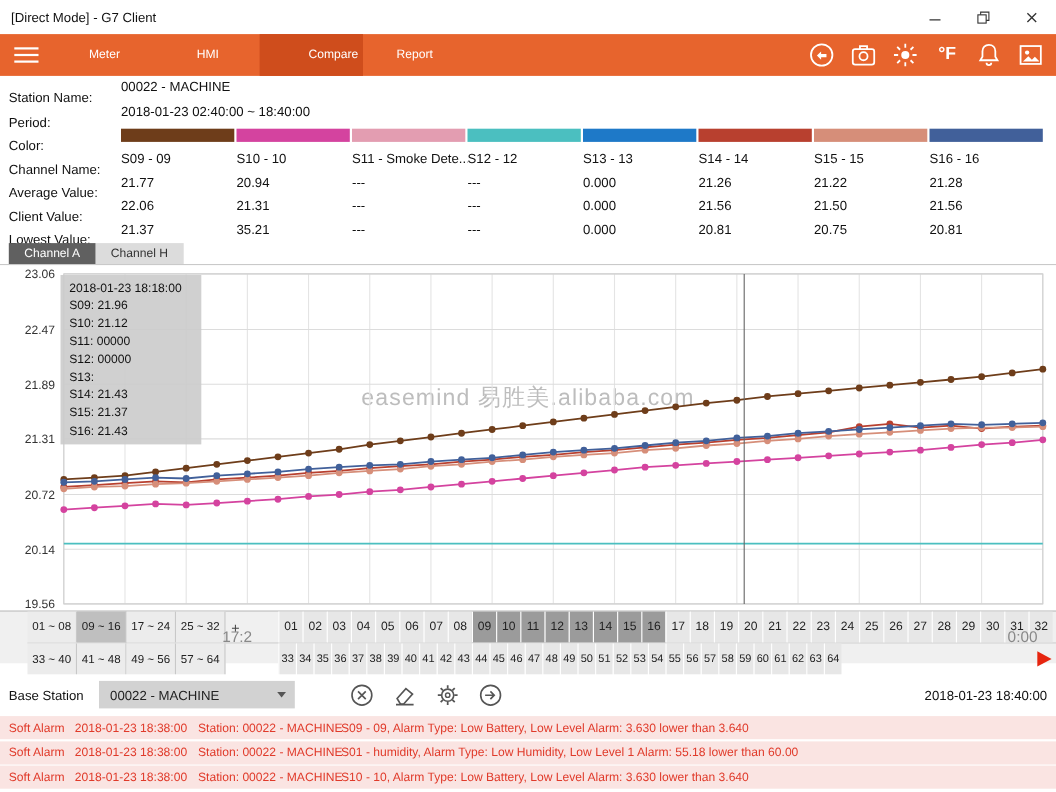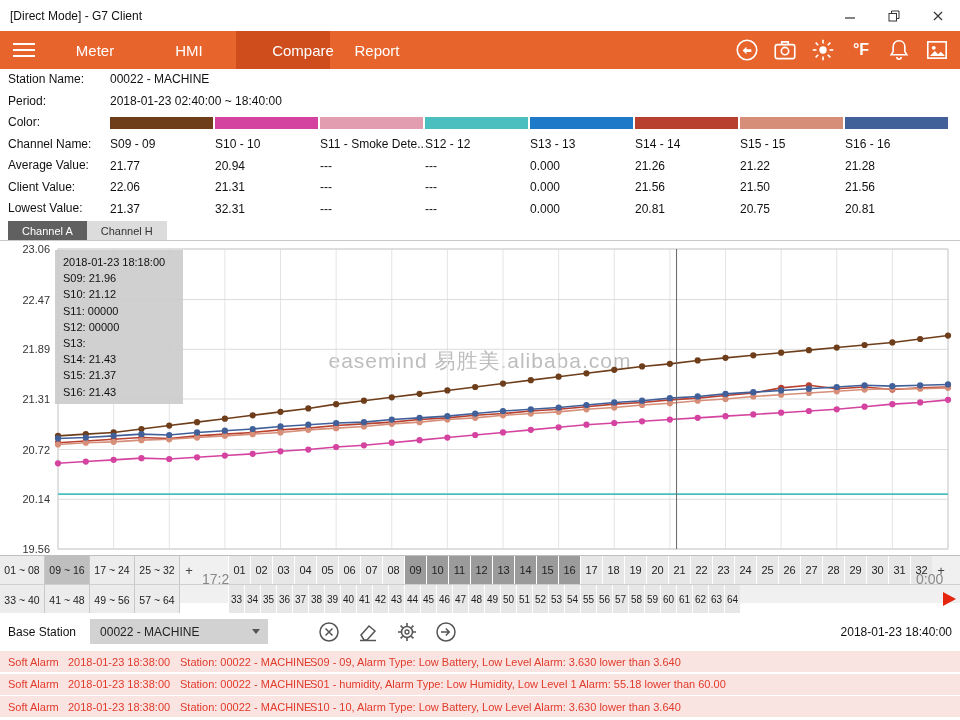--- a/index.html
+++ b/index.html
@@ -9,49 +9,49 @@
   
   .titlebar { position:absolute; top:0; left:0; width:960px; height:31px; background:#fff; display:flex; align-items:center; }
   .title { font-size:12px; margin-left:10px; color:#111; }
   .win-controls { margin-left:auto; display:flex; }
   .win-btn { width:44px; height:31px; display:flex; align-items:center; justify-content:center; cursor:pointer; }
 
   
   .nav { position:absolute; top:31px; left:0; width:960px; height:38px; background:#E7642D; display:flex; align-items:stretch; color:#fff; }
   .hamburger { width:48px; display:flex; flex-direction:column; justify-content:center; gap:4px; padding-left:13px; cursor:pointer; }
   .hamburger i { display:block; width:22px; height:2px; background:#fff; }
-  .tab { width:94px; display:flex; align-items:center; justify-content:center; font-size:15px; cursor:pointer; }
+  .tab { width:94px; display:flex; align-items:center; justify-content:center; font-size:11px; cursor:pointer; }
   .tab.active { background:#CF4D1C;padding-left:40px; }
   .nav-icons { margin-left:auto; display:flex; align-items:center; gap:8px; padding-right:8px; }
   .icon-btn { width:30px; height:30px; display:flex; align-items:center; justify-content:center; cursor:pointer; }
   .fahrenheit { font-size:16px; font-weight:bold; color:#fff; }
 
   
   .info { position:absolute; top:69px; left:0; width:960px; }
   .info-row { position:relative; height:21.5px; }
-  .lbl { position:absolute; left:8px; top:3px; font-size:12px; color:#111; }
+  .lbl { position:absolute; left:8px; top:13px; font-size:12px; color:#111; }
   .val { position:absolute; left:110px; top:3px; font-size:12px; color:#111; }
   .cols { position:absolute; left:110px; top:0; height:100%; display:grid; grid-template-columns:repeat(8,105px); align-items:center; }
   .cols .cell { font-size:12px; color:#111; white-space:nowrap; overflow:hidden; }
   .swatch { width:103px; height:12px; }
 
   
   .chtabs { position:absolute; top:221px; left:8px; display:flex; }
   .chtab { height:19px; padding:0 14px; font-size:11px; display:flex; align-items:center; cursor:pointer; }
   .chtab.active { background:#606060; color:#fff; }
   .chtab.inactive { background:#DCDCDC; color:#333; }
 
   
   .chart { position:absolute; top:240px; left:0; width:960px; height:315px; background:#fff; border-top:1px solid #C9C9C9; }
   .watermark { position:absolute; left:50%; top:106px; transform:translateX(-50%); font-size:21px; color:#BDBDBD; letter-spacing:1px; white-space:nowrap; z-index:0; }
   #chart-svg { position:absolute; top:0; left:0; z-index:1; }
   .tooltip { position:absolute; left:55px; top:9px; width:128px; background:rgba(203,203,203,0.9); padding:4px 8px; font-size:11px; line-height:16.2px; color:#111; z-index:2; }
 
   
-  .strip { position:absolute; top:555px; left:0; width:960px; height:48px; background:#F0F0F0; border-top:1px solid #BFBFBF; font-size:11px; color:#222; }
+  .strip { position:absolute; top:555px; left:0; width:960px; height:48px; background:#F0F0F0; border-top:1px solid #BFBFBF; font-size:11px; color:#222;padding-left:25px; }
   .strip-row { display:flex; height:29px; align-items:stretch; position:relative; }
   .strip-row.top { border-bottom:1px solid #CFCFCF; }
   .group-btn { width:45px; display:flex; align-items:center; justify-content:center; border-right:1px solid #C8C8C8; background:#ECECEC; cursor:pointer; white-space:nowrap; font-size:10.5px; }
   .group-btn.active { background:#BFBFBF; }
   .plus-btn { width:18px; display:flex; align-items:center; justify-content:center; cursor:pointer; font-size:13px; color:#444; }
   .nums { display:flex; position:absolute; left:228px; top:0; height:100%; }
   .num-cell { width:22px; display:flex; align-items:center; justify-content:center; background:#E7E7E7; border-left:1px solid #fff; cursor:pointer; }
   .num-cell.sel { background:#9B9B9B; }
   .num-cell.sm { width:16px; font-size:10px; }
   .axis-frag { position:absolute; font-size:14px; color:#888; z-index:3; }
@@ -213,21 +213,21 @@
         <div class="cell">0.000</div>
         <div class="cell">21.56</div>
         <div class="cell">21.50</div>
         <div class="cell">21.56</div>
       </div>
   </div>
   <div class="info-row">
     <span class="lbl">Lowest Value:</span>
     <div class="cols" id="low-row">
         <div class="cell">21.37</div>
-        <div class="cell">32.31</div>
+        <div class="cell">35.21</div>
         <div class="cell">---</div>
         <div class="cell">---</div>
         <div class="cell">0.000</div>
         <div class="cell">20.81</div>
         <div class="cell">20.75</div>
         <div class="cell">20.81</div>
       </div>
   </div>
 </div>
 

